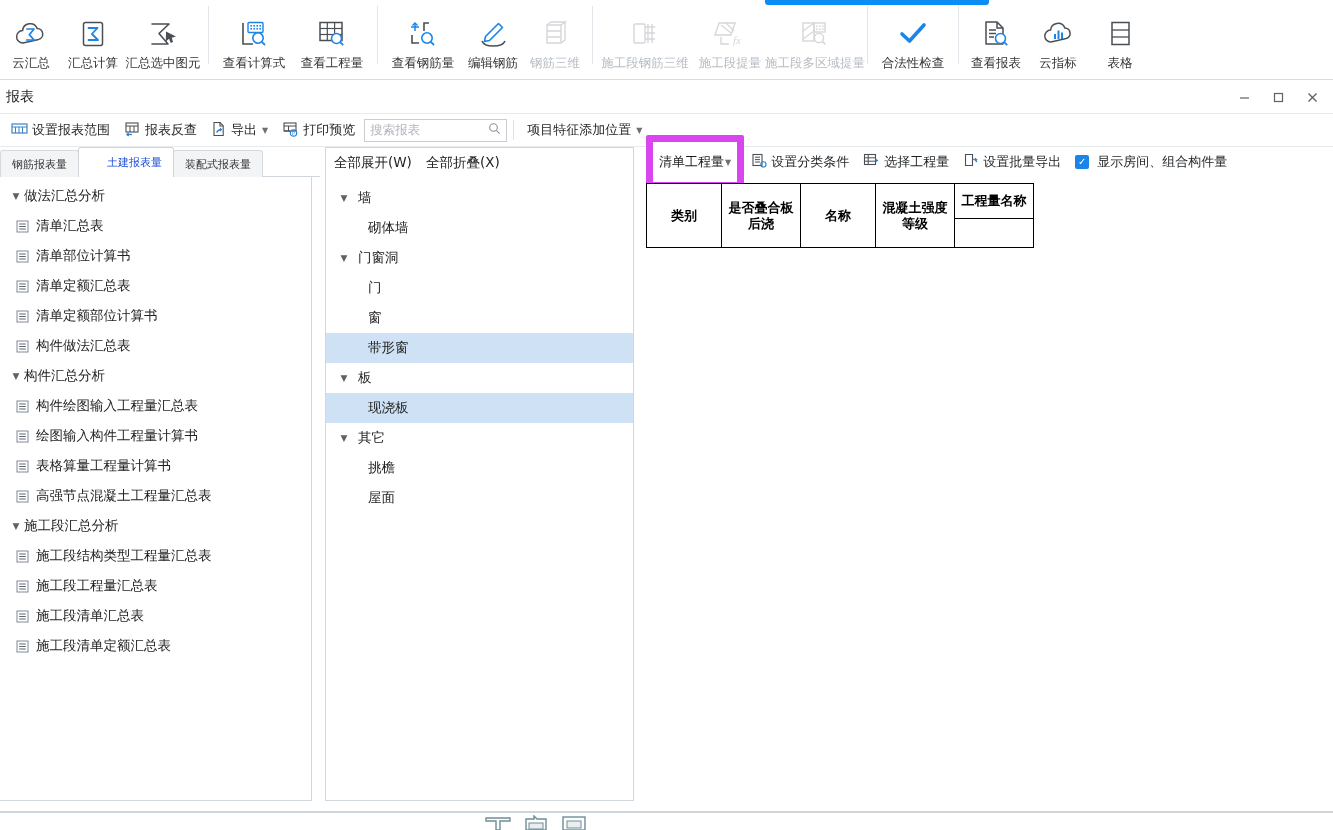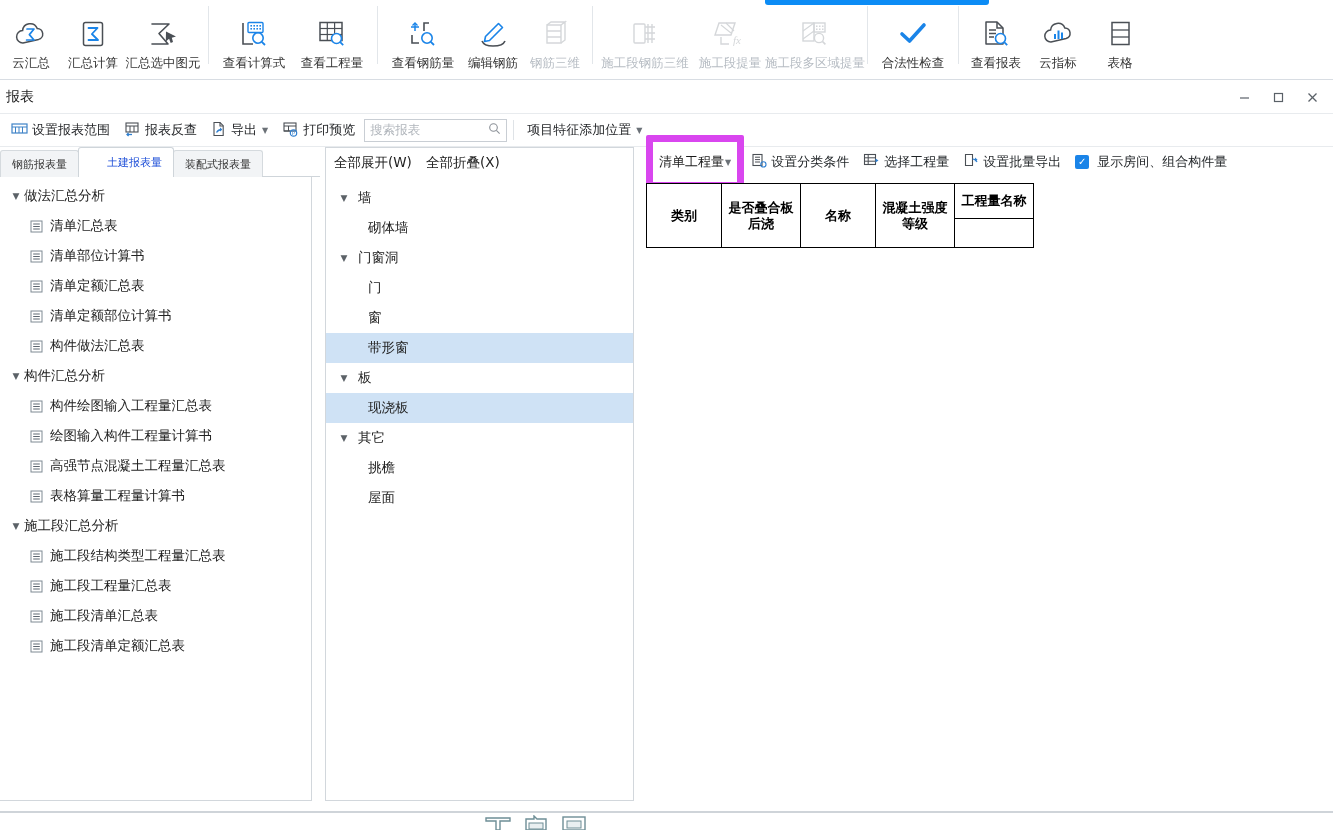--- a/index.html
+++ b/index.html
@@ -62,21 +62,21 @@
   .tab-underline{border-bottom:1px solid #cfd5da;flex:1;height:25px;box-sizing:border-box;}
 
   .treebox{position:absolute;left:4px;right:8px;top:30px;bottom:10px;border:1px solid #d2d7dc;
            background:#fff;box-sizing:border-box;overflow:hidden;}
   .pane-left .treebox{left:-1px;right:8px;border-top:none;}
   .tree{padding-top:4px;}
   .tnode{display:flex;align-items:center;height:30px;font-size:13.5px;color:#222;padding-left:8px;}
   .tnode.grp{font-size:13.5px;}
   .tw{width:16px;display:flex;align-items:center;justify-content:center;color:#5c6268;font-size:9px;}
   .leaf-ico{width:20px;display:flex;align-items:center;justify-content:center;margin-right:4px;}
-  .tnode.leaf{padding-left:26px;}
+  .tnode.leaf{padding-left:12px;}
   .tnode.sel{background:#cfe2f5;}
 
   
   .mid-head{height:30px;display:flex;align-items:center;gap:14px;padding-left:8px;font-size:13.5px;color:#222;
             border:1px solid #d2d7dc;border-bottom:none;box-sizing:border-box;margin:0 8px 12px 4px;background:#fff;}
   .mid-body{position:absolute;left:4px;right:8px;top:30px;bottom:10px;border:1px solid #d2d7dc;border-top:none;
             background:#fff;box-sizing:border-box;overflow:hidden;padding-top:6px;}
   .mnode{display:flex;align-items:center;height:30px;font-size:13.5px;color:#222;padding-left:10px;}
   .mnode.child{padding-left:42px;}
   .mnode.sel{background:#cfe2f5;}
@@ -507,32 +507,32 @@
               </div>
               <div class="tnode leaf">
                 <span class="leaf-ico">
                   <svg width="13" height="13" viewBox="0 0 13 13">
   <rect x="1" y="1" width="11" height="11" fill="#fff" stroke="#7e8a93" stroke-width="1"></rect>
   <line x1="3.2" y1="4" x2="9.8" y2="4" stroke="#5b6670" stroke-width="1"></line>
   <line x1="3.2" y1="6.5" x2="9.8" y2="6.5" stroke="#5b6670" stroke-width="1"></line>
   <line x1="3.2" y1="9" x2="9.8" y2="9" stroke="#5b6670" stroke-width="1"></line>
 </svg>
                 </span>
+                <span>表格算量工程量计算书</span>
+              </div>
+              <div class="tnode leaf">
+                <span class="leaf-ico">
+                  <svg width="13" height="13" viewBox="0 0 13 13">
+  <rect x="1" y="1" width="11" height="11" fill="#fff" stroke="#7e8a93" stroke-width="1"></rect>
+  <line x1="3.2" y1="4" x2="9.8" y2="4" stroke="#5b6670" stroke-width="1"></line>
+  <line x1="3.2" y1="6.5" x2="9.8" y2="6.5" stroke="#5b6670" stroke-width="1"></line>
+  <line x1="3.2" y1="9" x2="9.8" y2="9" stroke="#5b6670" stroke-width="1"></line>
+</svg>
+                </span>
                 <span>高强节点混凝土工程量汇总表</span>
-              </div>
-              <div class="tnode leaf">
-                <span class="leaf-ico">
-                  <svg width="13" height="13" viewBox="0 0 13 13">
-  <rect x="1" y="1" width="11" height="11" fill="#fff" stroke="#7e8a93" stroke-width="1"></rect>
-  <line x1="3.2" y1="4" x2="9.8" y2="4" stroke="#5b6670" stroke-width="1"></line>
-  <line x1="3.2" y1="6.5" x2="9.8" y2="6.5" stroke="#5b6670" stroke-width="1"></line>
-  <line x1="3.2" y1="9" x2="9.8" y2="9" stroke="#5b6670" stroke-width="1"></line>
-</svg>
-                </span>
-                <span>表格算量工程量计算书</span>
               </div>
               <div class="tnode grp">
                 <span class="tw">▼</span>
                 <span>施工段汇总分析</span>
               </div>
               <div class="tnode leaf">
                 <span class="leaf-ico">
                   <svg width="13" height="13" viewBox="0 0 13 13">
   <rect x="1" y="1" width="11" height="11" fill="#fff" stroke="#7e8a93" stroke-width="1"></rect>
   <line x1="3.2" y1="4" x2="9.8" y2="4" stroke="#5b6670" stroke-width="1"></line>

